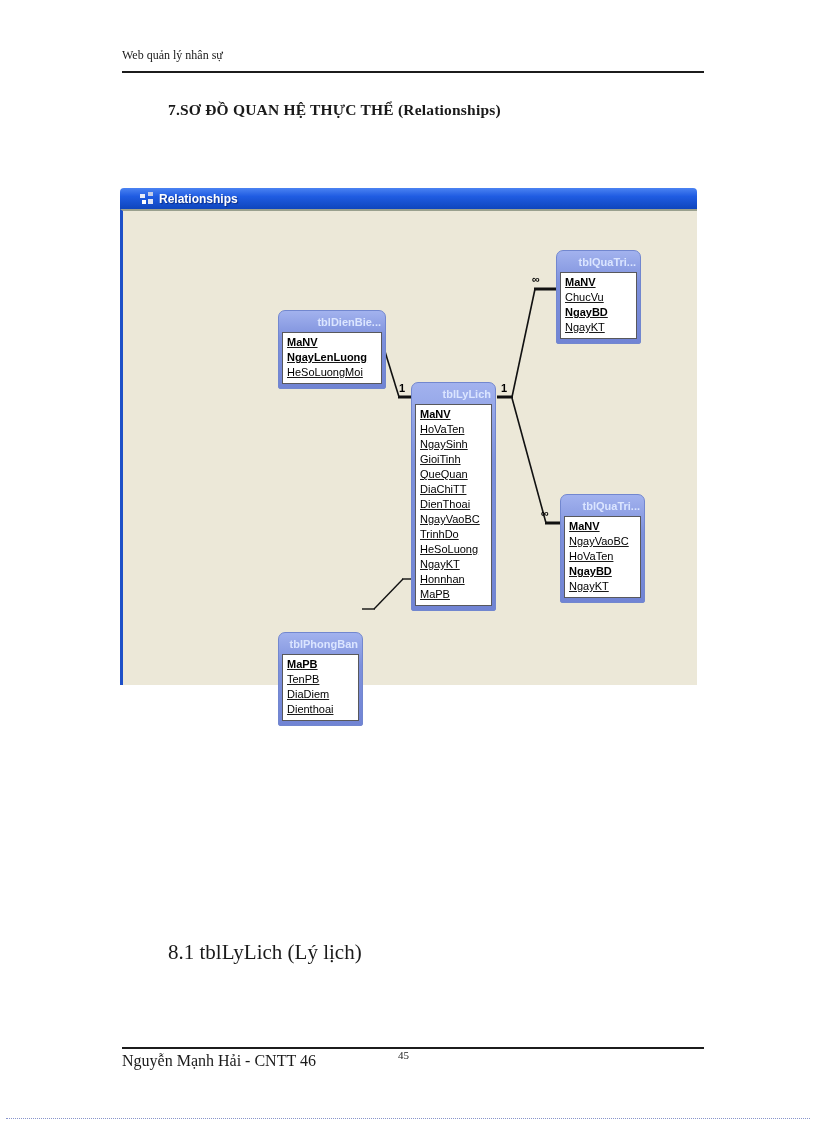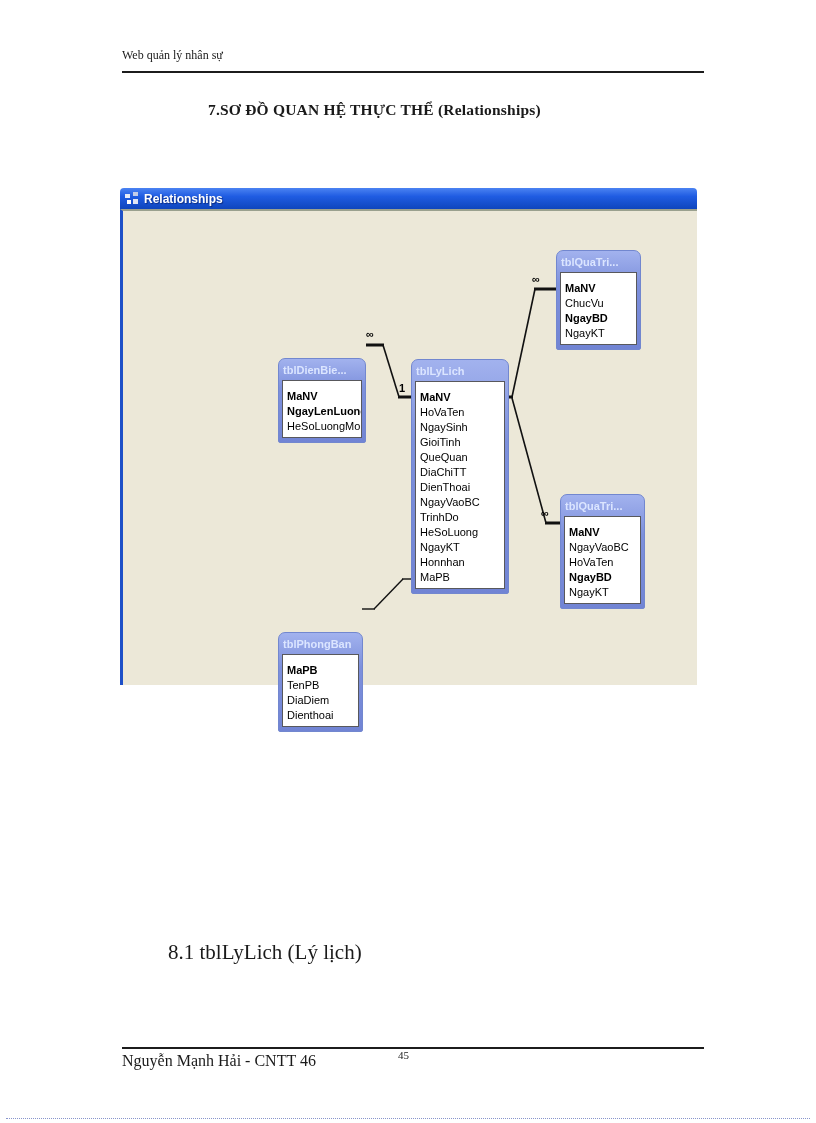--- a/index.html
+++ b/index.html
@@ -2,52 +2,52 @@
 <html><head>
 <meta charset="utf-8">
 <style>
   html,body{margin:0;padding:0;background:#fff;}
   .page{position:relative;width:816px;height:1123px;background:#ffffff;
         font-family:"Liberation Serif",serif;color:#1a1a1a;overflow:hidden;}
 
   
   .doc-header{position:absolute;left:122px;top:48px;font-size:12px;}
   .header-rule{position:absolute;left:122px;top:71px;width:582px;height:2px;background:#1c1c1c;}
-  .h7{position:absolute;left:168px;top:101px;font-size:15.5px;font-weight:bold;letter-spacing:.2px;margin-left:40px;}
+  .h7{position:absolute;left:168px;top:101px;font-size:15.5px;font-weight:bold;letter-spacing:.2px;}
   .h8{position:absolute;left:168px;top:898px;font-size:15.5px;font-weight:bold;}
   .h81{position:absolute;left:168px;top:940px;font-size:21px;font-weight:normal;}
   .footer-rule{position:absolute;left:122px;top:1047px;width:582px;height:2px;background:#1c1c1c;}
   .footer-author{position:absolute;left:122px;top:1052px;font-size:16px;}
   .footer-page{position:absolute;left:398px;top:1049px;font-size:11px;}
   .bottom-dotted{position:absolute;left:6px;top:1118px;width:804px;border-top:1px dotted #8895cc;}
 
   
   .win{position:absolute;left:120px;top:188px;width:577px;height:499px;}
   .win-titlebar{position:relative;height:21px;border-radius:4px 4px 0 0;
     background:linear-gradient(180deg,#4b83f2 0%,#1f5ce2 40%,#0e45bd 100%);
-    display:flex;align-items:center;padding-left:5px;box-sizing:border-box;}
+    display:flex;align-items:center;padding-left:20px;box-sizing:border-box;}
   .win-title{font:bold 12px "Liberation Sans",sans-serif;color:#ffffff;margin-left:5px;
     text-shadow:1px 1px 1px rgba(0,0,40,.45);}
   .win-client{position:relative;height:476px;background:#ece8d8;
     border-top:2px solid #9aa08e;border-left:3px solid #1e50c8;box-sizing:border-box;}
 
   
   .tcard{position:absolute;box-sizing:border-box;border-radius:7px 7px 2px 2px;
     background:linear-gradient(180deg,#a2b2ee 0%,#7d90dc 35%,#7184d4 100%);
     border:1px solid #7287cf;padding:2px 3px 4px 3px;}
-  .tcard-title{font:bold 11px "Liberation Sans",sans-serif;color:#dbe5ff;text-align:left;
+  .tcard-title{font:bold 11px "Liberation Sans",sans-serif;color:#dbe5ff;text-align:right;
     padding:3px 1px 4px;white-space:nowrap;overflow:hidden;}
-  .tcard-body{background:#ffffff;border:1px solid #58585c;padding:8px 0 3px;}
+  .tcard-body{background:#ffffff;border:1px solid #58585c;padding:2px 0 3px;text-decoration:underline;}
   .frow{font:11px "Liberation Sans",sans-serif;color:#000;line-height:15px;
     padding:0 4px;white-space:nowrap;overflow:hidden;}
   .frow.b{font-weight:bold;}
 
-  .t1{left:278px;top:310px;width:88px;margin-top:48px;}
+  .t1{left:278px;top:310px;width:108px;}
   .t2{left:556px;top:250px;width:85px;}
-  .t3{left:411px;top:359px;width:98px;}
+  .t3{left:411px;top:382px;width:85px;}
   .t4{left:560px;top:494px;width:85px;}
   .t5{left:278px;top:584px;width:85px;margin-top:48px;}
 
   
   .rel-svg{position:absolute;left:0;top:0;pointer-events:none;}
   .card-label{position:absolute;font:bold 11px "Liberation Sans",sans-serif;color:#000;
     pointer-events:none;}
 </style>
 </head>
 <body>

